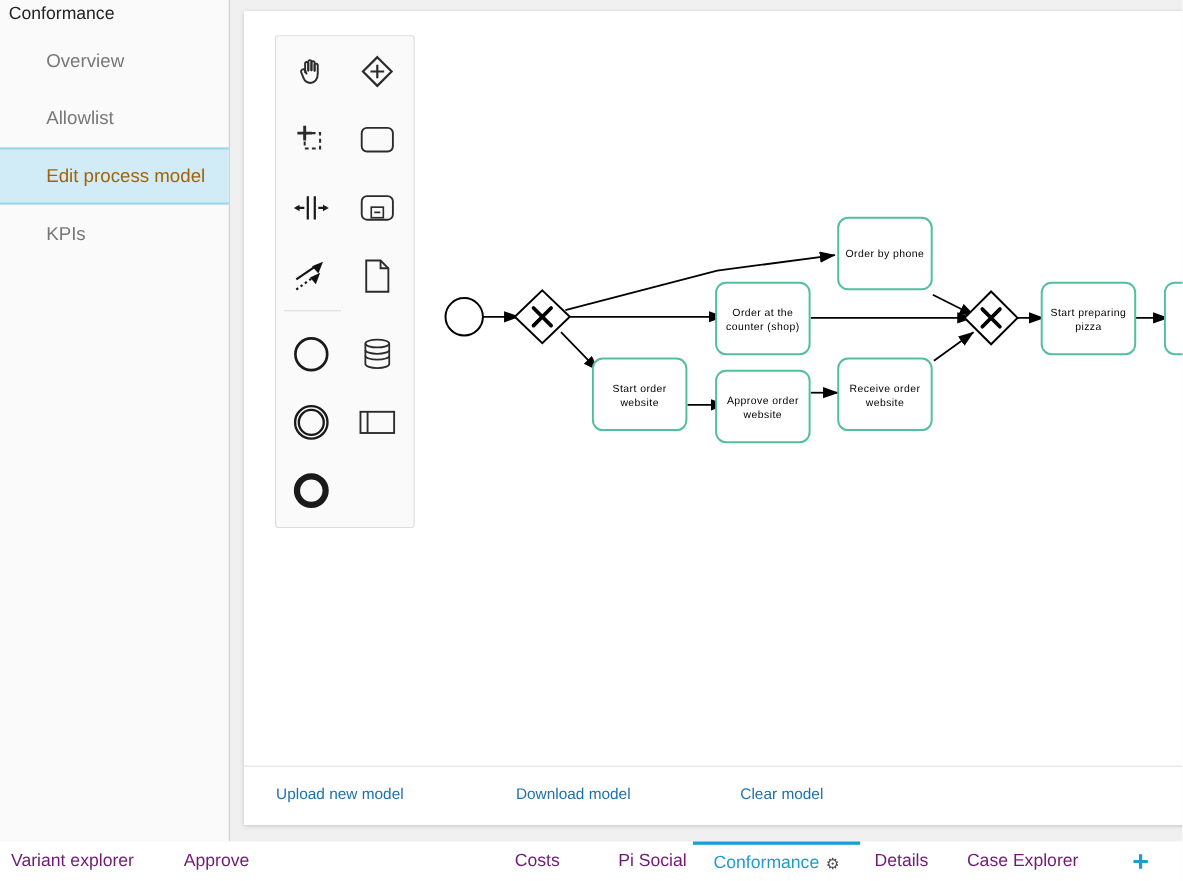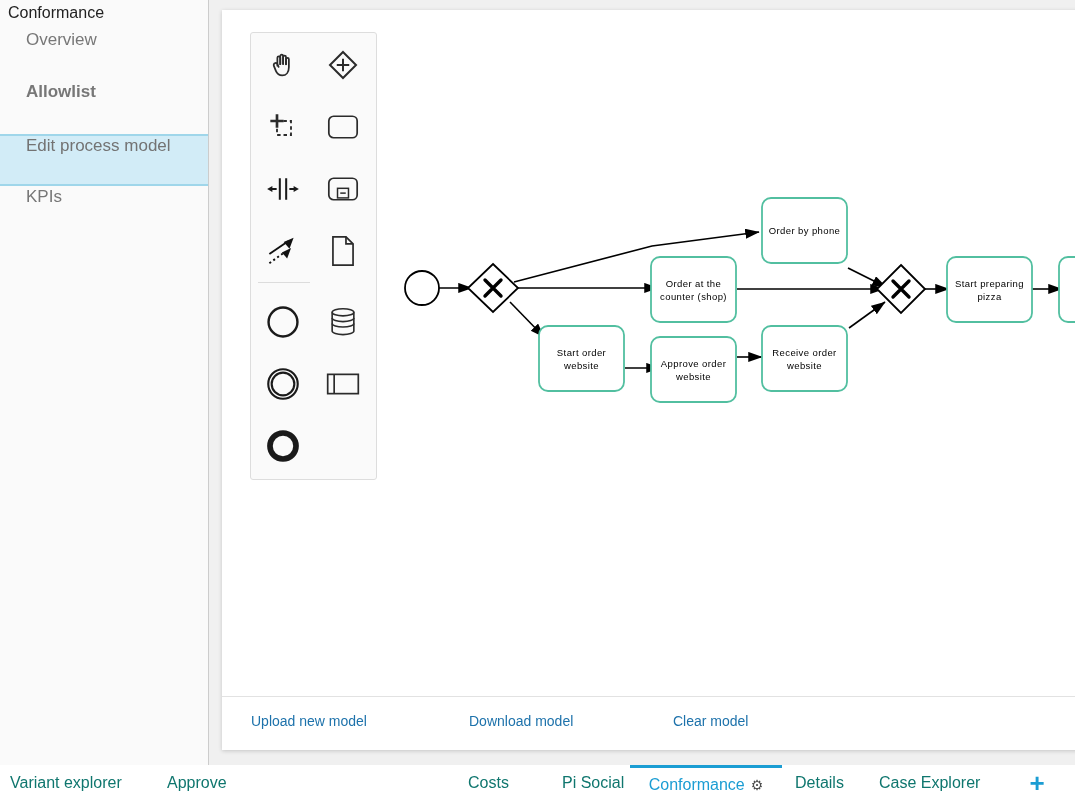--- a/index.html
+++ b/index.html
@@ -35,35 +35,37 @@
     line-height: 22px;
     white-space: nowrap;
   }
   .nav-item {
     position: absolute;
     left: 0;
     width: 208px;
     height: 52px;
     box-sizing: border-box;
     display: flex;
+    align-items: center;
     cursor: pointer;
+    padding-left: 16px;
   }
   .nav-item .nav-label {
     margin-left: 26px;
     font-size: 17px;
     color: #777777;
     white-space: nowrap;
   }
   .nav-item.selected {
     background: #d2ecf7;
     border-top: 2px solid #9fd6ea;
     border-bottom: 2px solid #9fd6ea;
   }
   .nav-item.selected .nav-label {
-    color: #737373;
+    color: #a16207;
   }
 
   
   #canvas-card {
     position: absolute;
     left: 222px; top: 10px;
     width: 860px;
     height: 740px;
     background: #ffffff;
     box-shadow: 0 1px 4px rgba(0,0,0,0.18);
@@ -144,21 +146,21 @@
     height: 36px;
     background: #ffffff;
   }
   .tab {
     position: absolute;
     top: 0;
     height: 36px;
     display: flex;
     align-items: center;
     font-size: 16px;
-    color: #0f766e;
+    color: #701a75;
     white-space: nowrap;
     cursor: pointer;
   }
   .tab.active {
     color: #1b9dd3;
     border-top: 3px solid #1b9dd3;
     box-sizing: border-box;
   }
   .tab .gear {
     margin-left: 6px;
@@ -185,21 +187,21 @@
 
 <div id="app">
 
   <div id="sidebar">
     <div id="sidebar-title">Conformance</div>
 
     <div class="nav-item" style="top:30px;">
       <span class="nav-label">Overview</span>
     </div>
 
-    <div class="nav-item" style="top:82px;font-weight:bold;">
+    <div class="nav-item" style="top:82px;">
       <span class="nav-label">Allowlist</span>
     </div>
 
     <div class="nav-item selected" style="top:134px;">
       <span class="nav-label">Edit process model</span>
     </div>
 
     <div class="nav-item" style="top:187px;">
       <span class="nav-label">KPIs</span>
     </div>

